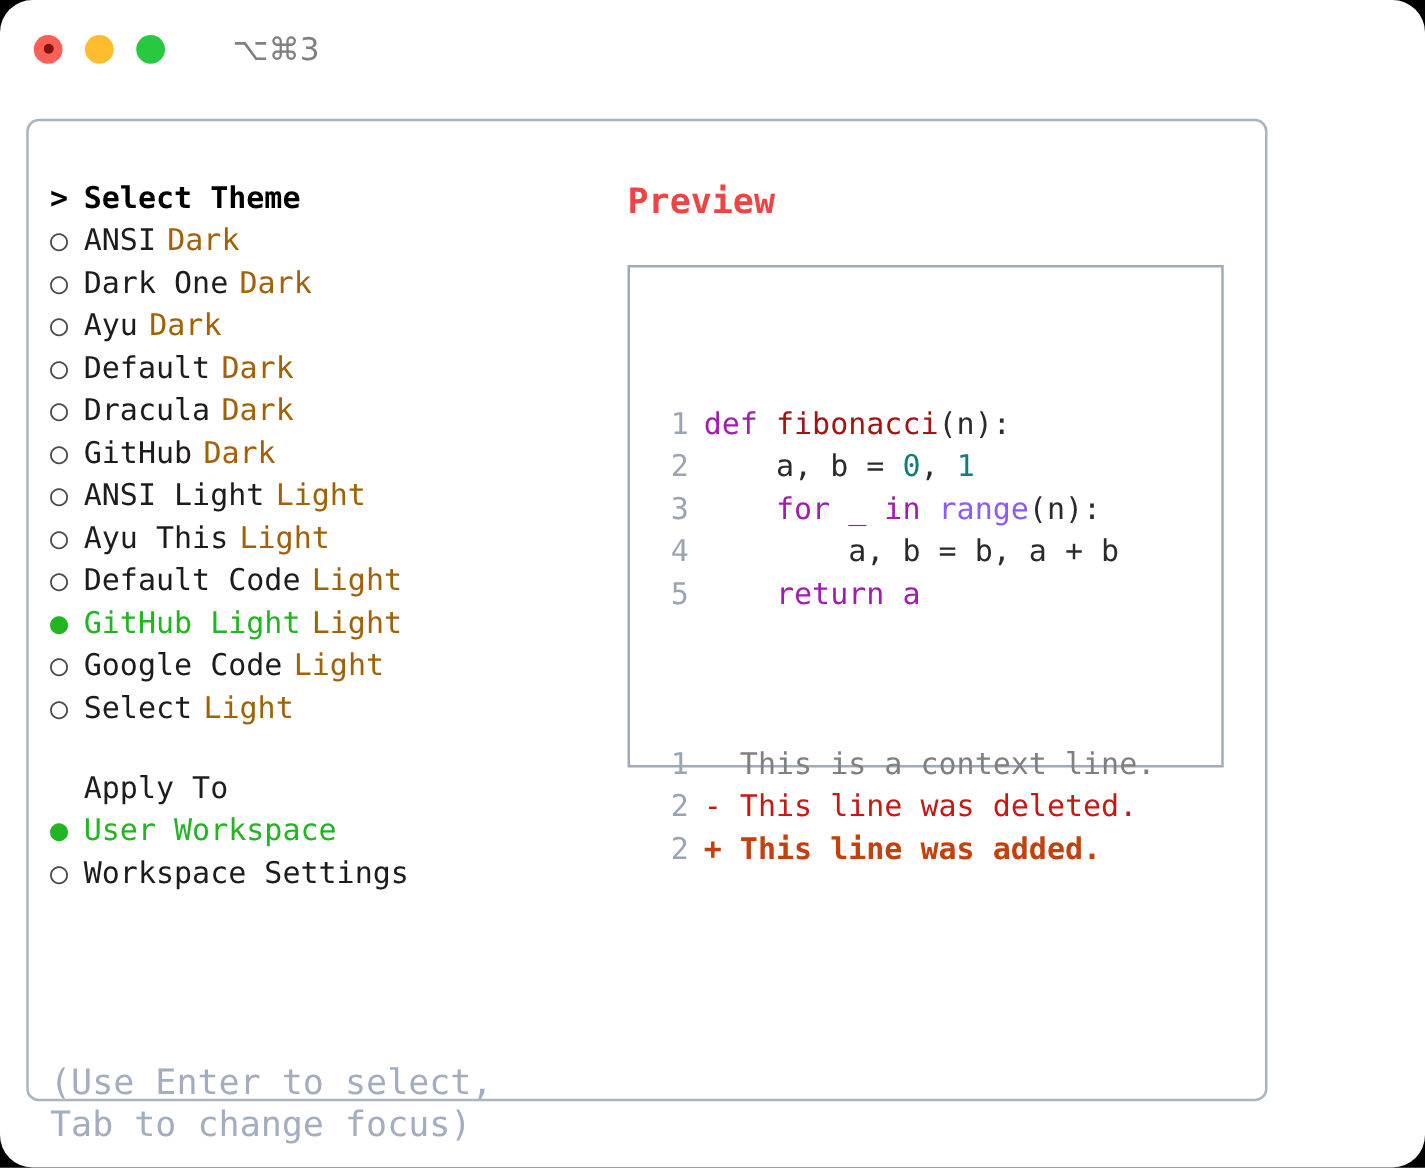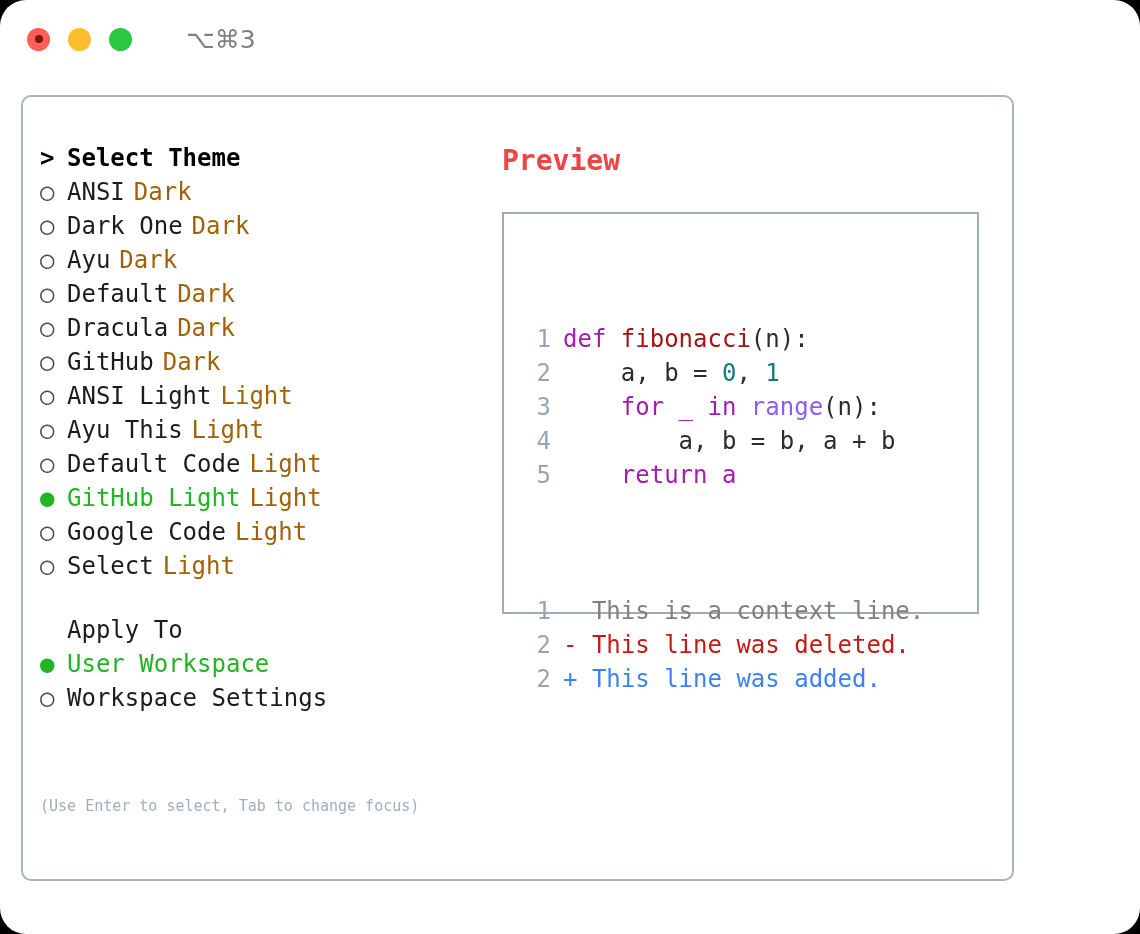--- a/index.html
+++ b/index.html
@@ -125,23 +125,23 @@
     align-items: flex-start;
     height: 34px;
     font-size: 24px;
     white-space: pre;
     color: #1c1c1c;
   }
 
   .hint {
     position: absolute;
     left: 17px;
-    top: 692px;
+    top: 752px;
     width: 420px;
-    font-size: 15px;
+    font-size: 28px;
     line-height: 34px;
     color: #a2aec0;
   }
 
   
   .right-col {
     position: absolute;
     left: 479px;
     top: 47px;
     width: 500px;
@@ -182,21 +182,21 @@
 
   .tok-kw    { color: #a21caf; }
   .tok-fn    { color: #a31515; }
   .tok-num   { color: #157a7a; }
   .tok-call  { color: #8b5cf6; }
   .tok-plain { color: #2b2b2b; }
 
   .diff { margin-top: 34px; }
   .diff-ctx { color: #808080; }
   .diff-del { color: #c41a16; }
-  .diff-add { color: #3b82f6; }
+  .diff-add { color: #c2410c; font-weight: bold; }
 </style>
 </head>
 <body>
 
 <div class="window">
 
   <div class="titlebar">
     <div class="traffic">
       <span class="dot dot-red"></span>
       <span class="dot dot-yellow"></span>

